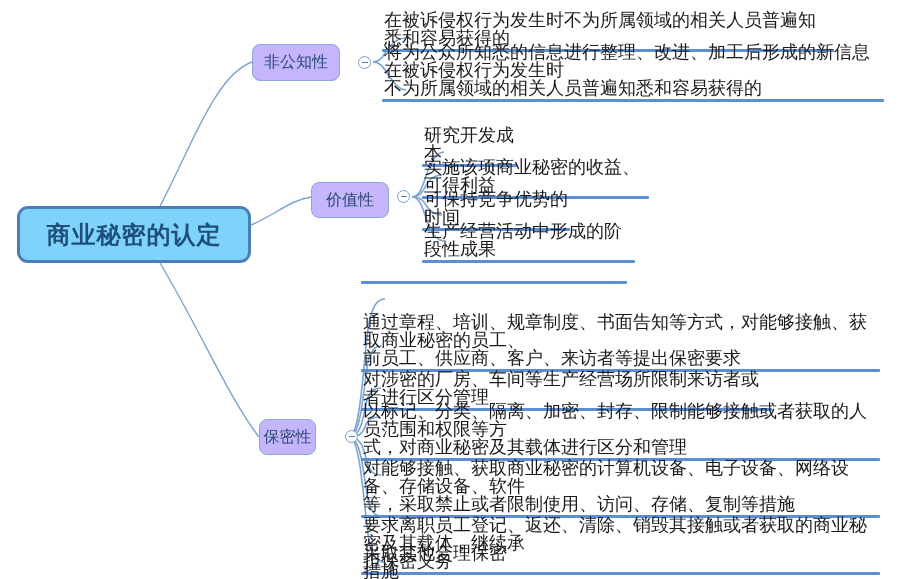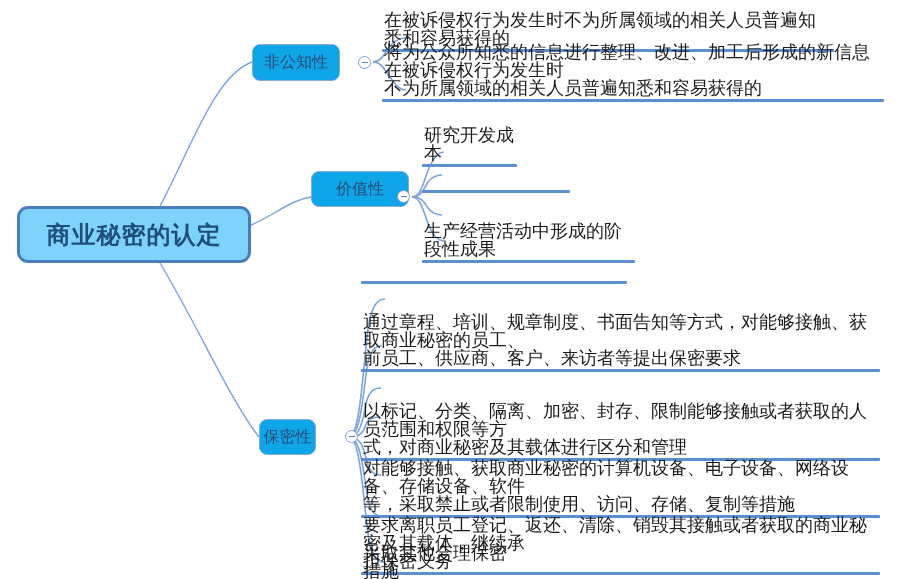--- a/index.html
+++ b/index.html
@@ -48,21 +48,21 @@
     font-weight: bold;
     color: #1f4e79;
     letter-spacing: 1px;
     white-space: nowrap;
   }
 
   
   .branch-node {
     position: absolute;
     box-sizing: border-box;
-    background: #0ea5e9;
+    background: #c4b5fd;
     border: 1.5px solid #87a9d6;
     border-radius: 8px;
     display: flex;
     align-items: center;
     justify-content: center;
     z-index: 5;
   }
   .branch-label {
     font-size: 16px;
     color: #2a4b73;
@@ -157,32 +157,37 @@
     <span class="leaf-text">在被诉侵权行为发生时不为所属领域的相关人员普遍知悉和容易获得的</span>
     <div class="leaf-underline"></div>
   </div>
 
   <div class="leaf" style="left:382px; top:43px; width:502px;">
     <span class="leaf-text">将为公众所知悉的信息进行整理、改进、加工后形成的新信息在被诉侵权行为发生时
 不为所属领域的相关人员普遍知悉和容易获得的</span>
     <div class="leaf-underline"></div>
   </div>
 
-  <div class="branch-node" style="left:311px; top:171px; width:98px; height:36px;">
+  <div class="branch-node" style="left:311px; top:182px; width:78px; height:36px;">
     <span class="branch-label">价值性</span>
   </div>
   <div class="toggle" style="left:397px; top:190px;"></div>
 
   <div class="leaf" style="left:422px; top:126px; width:95px;">
     <span class="leaf-text">研究开发成本</span>
     <div class="leaf-underline"></div>
   </div>
 
+  <div class="leaf" style="left:422px; top:158px; width:227px;">
+    <span class="leaf-text">实施该项商业秘密的收益、可得利益</span>
+    <div class="leaf-underline"></div>
+  </div>
 
   <div class="leaf" style="left:422px; top:190px; width:148px;">
+    <span class="leaf-text">可保持竞争优势的时间</span>
     <div class="leaf-underline"></div>
   </div>
 
   <div class="leaf" style="left:422px; top:222px; width:213px;">
     <span class="leaf-text">生产经营活动中形成的阶段性成果</span>
     <div class="leaf-underline"></div>
   </div>
 
   <div class="branch-node" style="left:259px; top:419px; width:57px; height:36px;">
     <span class="branch-label">保密性</span>
@@ -192,20 +197,24 @@
   <div class="leaf" style="left:361px; top:281px; width:266px;">
     <div class="leaf-underline"></div>
   </div>
 
   <div class="leaf" style="left:361px; top:313px; width:519px;">
     <span class="leaf-text">通过章程、培训、规章制度、书面告知等方式，对能够接触、获取商业秘密的员工、
 前员工、供应商、客户、来访者等提出保密要求</span>
     <div class="leaf-underline"></div>
   </div>
 
+  <div class="leaf" style="left:361px; top:370px; width:411px;">
+    <span class="leaf-text">对涉密的厂房、车间等生产经营场所限制来访者或者进行区分管理</span>
+    <div class="leaf-underline"></div>
+  </div>
 
   <div class="leaf" style="left:361px; top:402px; width:519px;">
     <span class="leaf-text">以标记、分类、隔离、加密、封存、限制能够接触或者获取的人员范围和权限等方
 式，对商业秘密及其载体进行区分和管理</span>
     <div class="leaf-underline"></div>
   </div>
 
   <div class="leaf" style="left:361px; top:459px; width:519px;">
     <span class="leaf-text">对能够接触、获取商业秘密的计算机设备、电子设备、网络设备、存储设备、软件
 等，采取禁止或者限制使用、访问、存储、复制等措施</span>

